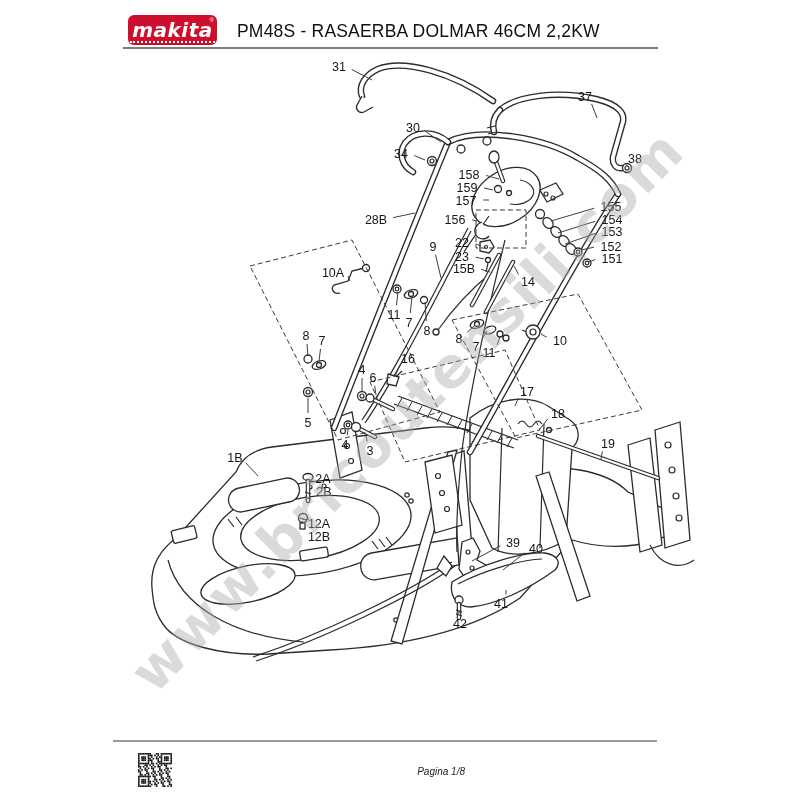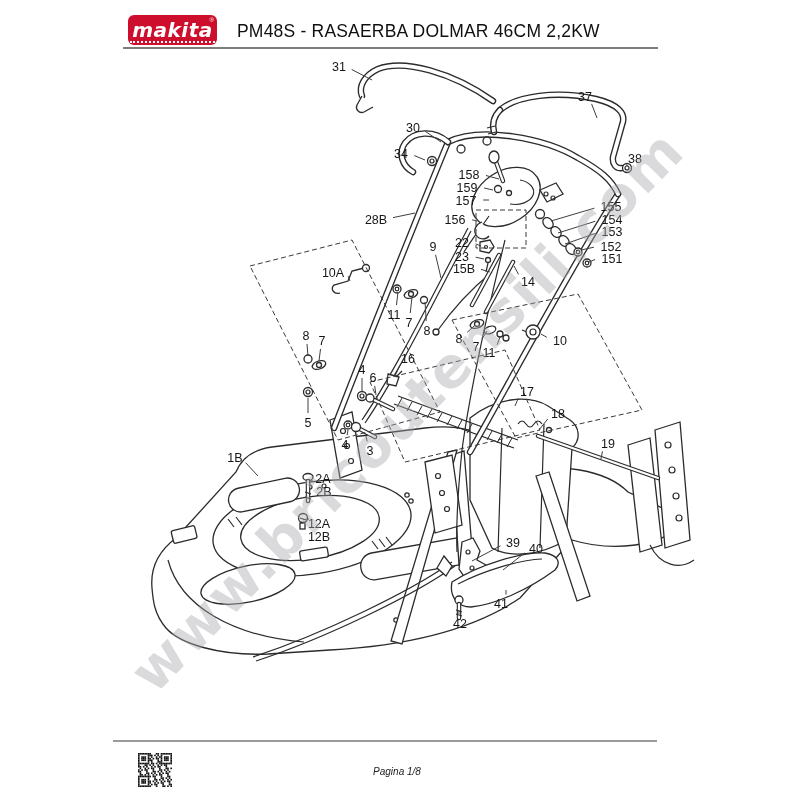--- a/index.html
+++ b/index.html
@@ -10,21 +10,21 @@
         display:flex;align-items:center;justify-content:center;border-radius:6px;}
   .logo-text{color:#fff;font-family:"DejaVu Sans",sans-serif;font-weight:bold;font-style:italic;
         font-size:20px;letter-spacing:.5px;line-height:1;border-bottom:2px dotted #fff;
         padding:0 2px 1px 2px;transform:translateY(1px);}
   .logo-reg{position:absolute;right:3px;top:2px;color:#fff;font-size:6px;font-style:normal;}
   .title{position:absolute;left:237px;top:21px;font-size:17.5px;font-weight:normal;color:#101010;
         letter-spacing:.2px;white-space:nowrap;}
   .header-rule{position:absolute;left:123px;top:47px;width:535px;height:2px;background:#7d7d7d;}
   
   .footer-rule{position:absolute;left:113px;top:740px;width:544px;height:1.5px;background:#9a9a9a;}
-  .pagina{position:absolute;left:337px;top:766px;width:120px;text-align:center;
+  .pagina{position:absolute;left:345px;top:766px;width:120px;text-align:right;
         font-size:10px;font-style:italic;color:#222;}
   #qr{position:absolute;left:138px;top:753px;}
   
   #art{position:absolute;left:0;top:0;}
   .fw{fill:#fff;stroke:#2b2b2b;stroke-width:1.3;}
   .ln{fill:none;stroke:#2b2b2b;stroke-width:1.2;}
   .hatch{stroke:#2b2b2b;stroke-width:1;}
   .dash{fill:none;stroke:#3a3a3a;stroke-width:1;stroke-dasharray:5 3;}
   .tube-o{fill:none;stroke:#2b2b2b;stroke-width:6.5;stroke-linecap:round;}
   .tube-i{fill:none;stroke:#fff;stroke-width:3.8;stroke-linecap:round;}

